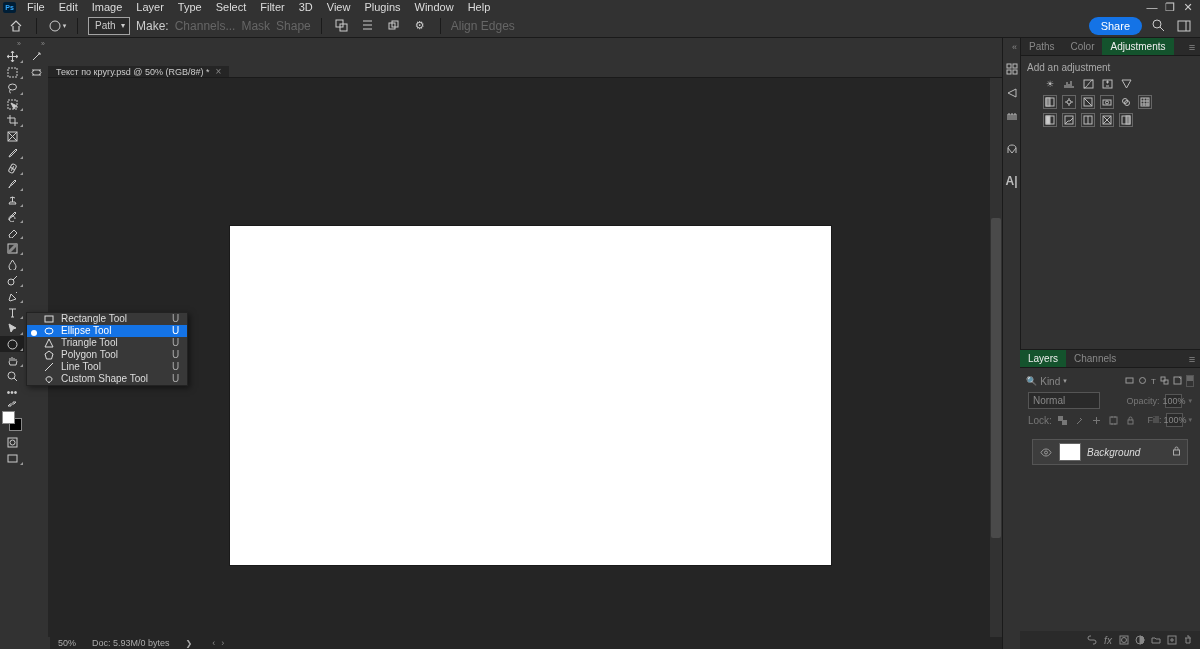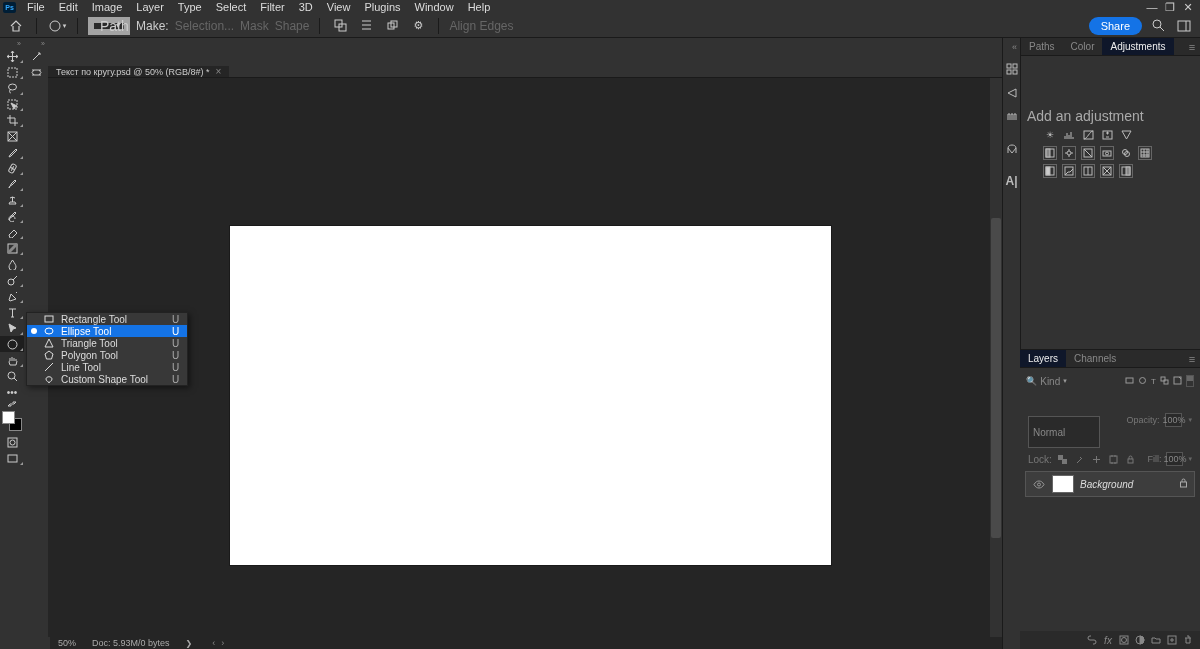--- a/index.html
+++ b/index.html
@@ -10,41 +10,41 @@
 .ps-logo { width: 13px; height: 11px; background: #001e36; color: #31a8ff; font-size: 7px; font-weight: bold; display: flex; align-items: center; justify-content: center; border-radius: 2px; margin-right: 4px; }
 .menu-item { padding: 16px 7px; font-size: 11px; color: #ddd; cursor: default; }
 .window-controls { margin-left: auto; display: flex; }
 .win-ctrl { width: 18px; height: 14px; display: flex; align-items: center; justify-content: center; color: #ccc; font-size: 11px; }
 
 
 .options-bar { height: 24px; background: #323232; border-bottom: 1px solid #1a1a1a; display: flex; align-items: center; padding: 0 6px; gap: 6px; }
 .opt-btn { width: 20px; height: 20px; display: flex; align-items: center; justify-content: center; color: #ccc; }
 .opt-sep { width: 1px; height: 16px; background: #1a1a1a; margin: 0 4px; }
 .opt-label { font-size: 12px; color: #ccc; }
-.opt-dropdown { background: #2a2a2a; border: 6px solid #a3a3a3; height: 18px; padding: 0 18px 0 6px; font-size: 14px; color: #ccc; display: flex; align-items: center; position: relative; }
+.opt-dropdown { background: #2a2a2a; border: 1px solid #a3a3a3; height: 18px; padding: 0 18px 0 6px; font-size: 10px; color: #ccc; display: flex; align-items: center; position: relative; }
 .opt-dropdown::after { content: "▾"; position: absolute; right: 4px; font-size: 8px; }
 .opt-disabled { color: #666; }
 .share-btn { background: #1473e6; color: #fff; font-size: 11px; padding: 3px 12px; border-radius: 12px; margin-left: auto; }
 
 
 .main-area { position: absolute; top: 38px; left: 0; right: 0; bottom: 0; display: flex; }
 
 
 .toolbar-col { width: 24px; background: #323232; display: flex; flex-direction: column; }
 .toolbar-chevron { height: 10px; display:flex; align-items:center; justify-content:flex-end; font-size:7px; color:#888; padding-right:3px;}
 .tool { width: 24px; height: 16px; display: flex; align-items: center; justify-content: center; color: #ccc; position: relative; }
 .tool.active { background: #1f1f1f; }
 .tool-corner { position: absolute; right: 1px; bottom: 1px; width: 0; height: 0; border-left: 3px solid transparent; border-bottom: 3px solid #999; }
 .color-swatch { margin: 3px 2px; position: relative; width: 20px; height: 20px; }
 .fg-swatch { position: absolute; top: 0; left: 0; width: 13px; height: 13px; background: #fff; border: 1px solid #888; }
 .bg-swatch { position: absolute; bottom: 0; right: 0; width: 13px; height: 13px; background: #000; border: 1px solid #888; }
 
 
 .flyout { position: absolute; left: 26px; top: 312px; background: #383838; border: 1px solid #222; box-shadow: 2px 2px 6px rgba(0,0,0,.5); z-index: 100; }
-.flyout-item { display: flex; align-items: center; padding: 1px 8px 1px 4px; height: 12px; gap: 6px; font-size: 10px; color: #ddd; }
+.flyout-item { display: flex; align-items: flex-end; padding: 1px 8px 1px 4px; height: 12px; gap: 6px; font-size: 10px; color: #ddd; }
 .flyout-item.selected { background: #1473e6; color: #fff; }
 .fly-dot { width: 6px; height: 6px; border-radius: 50%; background: transparent; }
 .flyout-item.selected .fly-dot { background: #fff; }
 .fly-icon { width: 12px; display: flex; justify-content: center; }
 .fly-label { flex: 1; }
 .fly-key { color: #aaa; margin-left: 18px; }
 .flyout-item.selected .fly-key { color: #fff; }
 
 
 .doc-wrap { flex: 1; display: flex; flex-direction: column; background: #252525; position: relative; margin-top: 28px; }
@@ -61,41 +61,41 @@
 
 .status-bar { position: absolute; left: 50px; right: 198px; bottom: 0; height: 12px; background: #252525; display: flex; align-items: center; font-size: 9px; color: #aaa; padding: 0 8px; gap: 16px; z-index:5;}
 .status-chevrons { display:flex; gap:6px; margin-left:4px; color:#888;}
 
 
 .right-stack { width: 18px; background: #323232; border-left: 1px solid #1a1a1a; display: flex; flex-direction: column; align-items: center; padding-top: 4px; gap: 10px; }
 .right-chevron { width:100%; height:10px; font-size:9px; color:#888; display:flex; justify-content:flex-end; padding-right:3px;}
 .mini-panel { width: 14px; height: 14px; color: #bbb; display:flex; align-items:center; justify-content:center;}
 
 
-.right-panels { width: 180px; background: #323232; border-left: 1px solid #1a1a1a; display: flex; flex-direction: column; gap: 46px; }
+.right-panels { width: 180px; background: #323232; border-left: 1px solid #1a1a1a; display: flex; flex-direction: column; }
 .panel-tabs { display: flex; height: 18px; background: #2a2a2a; border-bottom: 1px solid #1a1a1a; align-items: stretch; }
 .panel-tab { padding: 0 8px; font-size: 10px; color: #888; display: flex; align-items: center; }
-.panel-tab.active { background: #0f172a; color: #eee; }
+.panel-tab.active { background: #14532d; color: #eee; }
 .panel-menu { margin-left: auto; width: 16px; display: flex; align-items: center; justify-content: center; color: #888; }
 .adjustments-body { padding: 6px; }
-.adj-title { font-size: 14px; color: #aaa; margin-bottom: 4px; }
+.adj-title { font-size: 10px; color: #aaa; margin-bottom: 4px; }
 .adj-row { display: flex; gap: 5px; margin-bottom: 4px; padding-left:16px;}
 .adj-row .adj-icon { width: 14px; height: 14px; border: 1px solid #666; display:flex; align-items:center; justify-content:center; font-size:9px; color:#bbb;}
 .adj-icon.noborder { border:none; }
 
 .layers-panel { position:absolute; right:0; bottom:0; width:180px; height:300px; background:#323232; border-top:1px solid #1a1a1a; }
 .layers-body { padding: 4px 2px; font-size:10px; color:#999; }
 .lyr-row { display:flex; align-items:center; gap:4px; padding:2px 4px; height:18px;}
 .lyr-filter-kind { display:flex; align-items:center; gap:3px;}
 .lyr-blend { display:flex; align-items:center; gap:6px; padding:2px 6px;}
-.lyr-dropdown { flex:0 0 72px; height:32px; background:#2a2a2a; border:1px solid #555; padding:0 4px; display:flex; align-items:center;margin-top:24px;}
+.lyr-dropdown { flex:0 0 72px; height:17px; background:#2a2a2a; border:1px solid #555; padding:0 4px; display:flex; align-items:center;}
 .lyr-input { width:17px; height:14px; background:#2a2a2a; border:1px solid #555; font-size:9px; color:#888; display:flex; align-items:center; justify-content:center;}
 .lyr-lockrow { display:flex; align-items:center; gap:5px; padding:2px 6px; color:#777;}
 .lock-icn { width:12px; height:12px; display:flex; align-items:center; justify-content:center; font-size:9px;}
-.layer-item { display:flex; align-items:center; gap:6px; padding:3px 6px; background:#3d3d3d; border:1px solid #555; margin:3px;}
+.layer-item { display:flex; align-items:center; gap:6px; padding:3px 6px; background:#3d3d3d; border:1px solid #555; margin:10px;}
 .eye { width:14px; display:flex; justify-content:center;}
 .thumb { width:22px; height:18px; background:#fff; border:1px solid #666;}
 .layer-name { font-style:italic; color:#ddd; flex:1;}
 .lock-badge { color:#aaa; font-size:10px;}
 .layers-footer { position:absolute; bottom:0; left:0; right:0; height:18px; background:#2a2a2a; display:flex; align-items:center; justify-content:flex-end; gap:4px; padding:0 6px; color:#888; font-size:10px;}
 .lf-icon { width:12px; height:12px; display:flex; align-items:center; justify-content:center;}
 
 svg { stroke: currentColor; fill: none; }
 </style>
 </head>
@@ -131,21 +131,21 @@
   <div class="opt-sep"></div>
   <div class="opt-btn">
       <svg width="14" height="14" viewBox="0 0 14 14">
         <ellipse cx="7" cy="7" rx="5" ry="5"></ellipse>
       </svg>
       <span style="font-size:7px;margin-left:1px;">▾</span>
     </div>
   <div class="opt-sep"></div>
   <div class="opt-dropdown" style="width:42px;">Path</div>
   <span class="opt-label">Make:</span>
-  <span class="opt-label opt-disabled">Selection...</span>
+  <span class="opt-label opt-disabled">Channels...</span>
   <span class="opt-label opt-disabled">Mask</span>
   <span class="opt-label opt-disabled">Shape</span>
   <div class="opt-sep"></div>
   <div class="opt-btn">
       <svg width="13" height="13" viewBox="0 0 13 13">
         <rect x="1" y="1" width="7" height="7"></rect>
         <rect x="5" y="5" width="7" height="7"></rect>
       </svg>
     </div>
   <div class="opt-btn">

